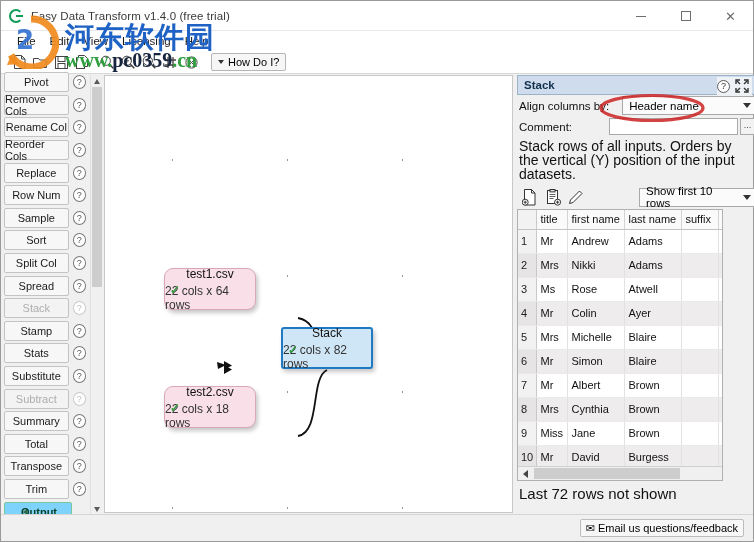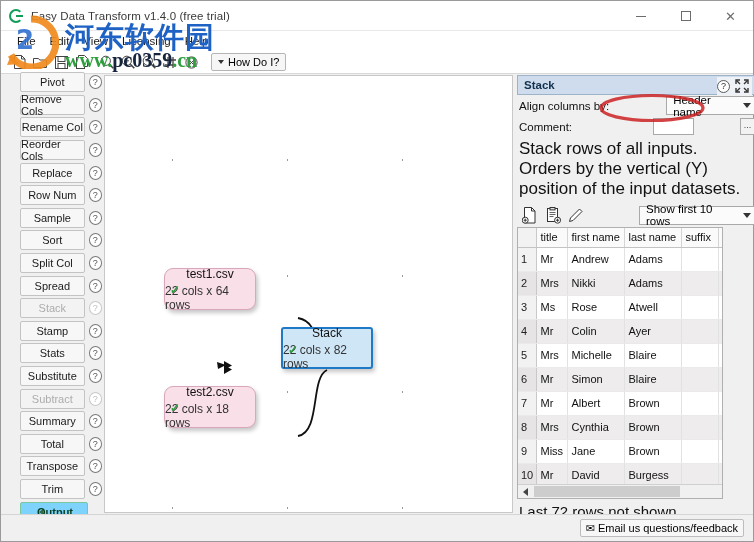--- a/index.html
+++ b/index.html
@@ -48,21 +48,21 @@
            margin-left:8px; border-radius:2px; }
   .howdo .caret { width:0;height:0;border-left:3px solid transparent;
                   border-right:3px solid transparent;border-top:4px solid #333;
                   margin-right:4px; }
 
   
   .body-area { position:absolute; left:0; top:74px; width:754px; height:440px; }
 
   
   .sidebar { position:absolute; left:0; top:0; width:101px; height:440px;
-             background:#f0f0f0;margin-left:16px; }
+             background:#f0f0f0; }
   .sb-scroll { position:absolute; left:0; top:-4px; width:101px; height:444px;
                overflow:hidden; }
   .sb-list { width:85px; }
   .sb-row { height:22.6px; display:flex; align-items:center; }
   .sb-btn { width:68px; height:20px; border:1px solid #c3c3c3; background:#f7f7f7;
             border-radius:2px; display:flex; align-items:center;
             justify-content:center; font-size:11px; color:#1a1a1a; margin-left:3px; }
   .sb-btn.disabled { color:#adadad; background:#f3f3f3; }
   .sb-btn.header { background:#7dd3fc; border:1px solid #79c79c; font-weight:bold;
                    color:#0a3d20; }
@@ -105,33 +105,33 @@
   
   .rightpanel { position:absolute; left:516px; top:0; width:238px; height:440px; }
   .rp-header { height:20px; display:flex; align-items:center;
                border:1px solid #9db3c8; background:#cfdced; position:relative; }
   .rp-title { font-weight:bold; font-size:11.5px; padding-left:6px; color:#11314f; }
   .rp-hicons { position:absolute; right:2px; top:0; height:20px; display:flex;
                align-items:center; gap:5px; padding-right:3px;
                background:#eef2f6; height:18px; top:1px; }
   .icon-q { width:13px; height:13px; border:1px solid #5a5a5a; border-radius:50%;
             font-size:9px; line-height:11px; text-align:center; color:#333; background:#fff; }
-  .rp-row { display:flex; align-items:center; height:21px; padding-left:2px;gap:44px; }
+  .rp-row { display:flex; align-items:center; height:21px; padding-left:2px; }
   .rp-label { font-size:11.5px; color:#111; }
   .combo { height:19px; border:1px solid #a9a9a9; background:#fbfbfb;
            display:flex; align-items:center; padding:0 3px 0 6px; font-size:11.5px;
            position:relative; }
   .combo .cv { flex:1; }
   .combo .dn { width:0;height:0;border-left:4px solid transparent;
                border-right:4px solid transparent;border-top:5px solid #333;
                margin-left:4px; }
   .txtfield { height:17px; border:1px solid #a9a9a9; background:#fff; }
   .dots-btn { width:15px; height:17px; border:1px solid #a9a9a9; background:#f2f2f2;
               font-size:9px; text-align:center; line-height:13px; color:#444; margin-left:2px;}
-  .desc { font-size:17px; line-height:20px; color:#111; padding:2px 2px 0 2px; }
+  .desc { font-size:14px; line-height:14px; color:#111; padding:2px 2px 0 2px; }
 
   .grid-tools { height:24px; display:flex; align-items:center; padding-left:3px;
                 margin-top:4px; }
   .gt-ic { width:20px; height:20px; margin-right:3px; display:flex;
            align-items:center; justify-content:center; }
   .rows-combo { margin-left:auto; width:116px; }
 
   
   .tbl-wrap { border:1px solid #b0b0b0; background:#fff; width:206px; height:272px;
               overflow:hidden; position:relative; }

